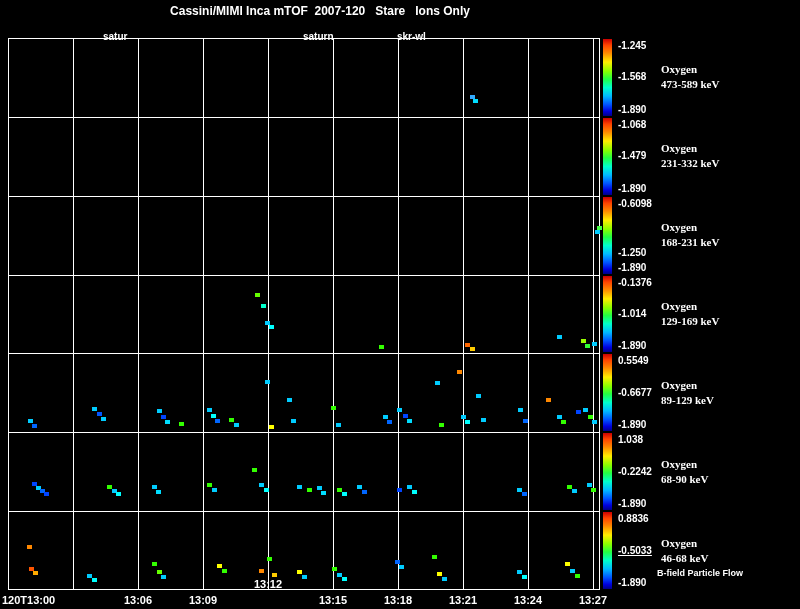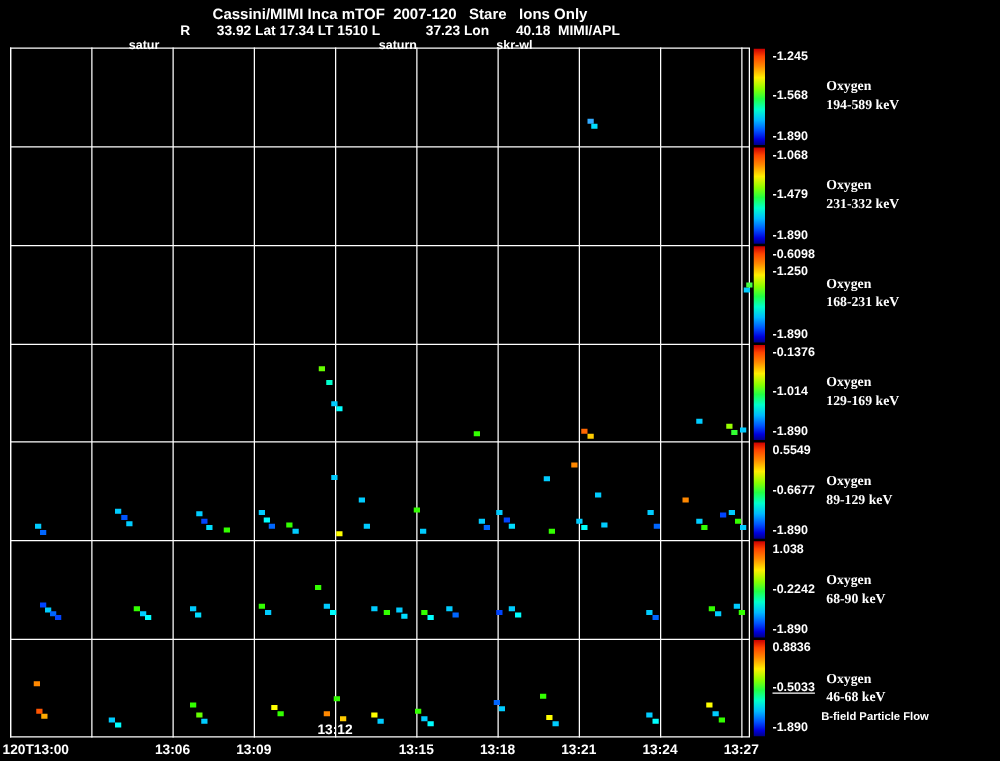--- a/index.html
+++ b/index.html
@@ -24,21 +24,20 @@
   .energy  { position:absolute; font-size:11px; line-height:15px; white-space:nowrap;font-family:Liberation Serif, serif; }
   .pt { position:absolute; width:5px; height:4px; }
   .annot { position:absolute; font-size:10px; white-space:nowrap; }
   .bfield { position:absolute; left:657px; top:568px; font-size:9px; white-space:nowrap; }
 </style>
 </head>
 <body>
 
 <div id="screen">
   <div class="title1">Cassini/MIMI Inca mTOF  2007-120   Stare   Ions Only</div>
-  <div class="title2">R       33.92 Lat 17.34 LT 1510 L            37.23 Lon       40.18  MIMI/APL</div>
   <div class="bfield">B-field Particle Flow</div>
 <div class="pborder" style="left: 8px; top: 38px; width: 592px; height: 552px;"></div>
     <div class="vline" style="left: 8px; top: 38px; height: 552px;"></div>
     <div class="xtick" style="top: 594px; left: 2px;">120T13:00</div>
     <div class="vline" style="left: 73px; top: 38px; height: 552px;"></div>
     <div class="xtick" style="top: 608px; left: 73px; transform: translateX(-50%);">13:03</div>
     <div class="vline" style="left: 138px; top: 38px; height: 552px;"></div>
     <div class="xtick" style="top: 594px; left: 138px; transform: translateX(-50%);">13:06</div>
     <div class="vline" style="left: 203px; top: 38px; height: 552px;"></div>
     <div class="xtick" style="top: 594px; left: 203px; transform: translateX(-50%);">13:09</div>
@@ -53,37 +52,37 @@
     <div class="vline" style="left: 528px; top: 38px; height: 552px;"></div>
     <div class="xtick" style="top: 594px; left: 528px; transform: translateX(-50%);">13:24</div>
     <div class="vline" style="left: 593px; top: 38px; height: 552px;"></div>
     <div class="xtick" style="top: 594px; left: 593px; transform: translateX(-50%);">13:27</div>
     <div class="cbar" style="left: 603px; top: 39px; width: 9px; height: 76.8571px;"></div>
     <div class="cblabel" style="left: 618px; top: 40px;">-1.245</div>
     <div class="cblabel" style="left: 618px; top: 71.4286px;">-1.568</div>
     <div class="cblabel" style="left: 618px; top: 103.857px;">-1.890</div>
     <div class="energy" style="left: 661px; top: 62.4286px;">
       <div>Oxygen</div>
-      <div>194-589 keV</div>
+      <div>473-589 keV</div>
     </div>
     <div class="pt" style="left: 470px; top: 95px; background: rgb(51, 170, 255);"></div>
     <div class="pt" style="left: 473px; top: 99px; background: rgb(0, 221, 255);"></div>
     <div class="hline" style="left: 8px; top: 116.857px; width: 592px;"></div>
     <div class="cbar" style="left: 603px; top: 117.857px; width: 9px; height: 76.8571px;"></div>
     <div class="cblabel" style="left: 618px; top: 118.857px;">-1.068</div>
     <div class="cblabel" style="left: 618px; top: 150.286px;">-1.479</div>
     <div class="cblabel" style="left: 618px; top: 182.714px;">-1.890</div>
     <div class="energy" style="left: 661px; top: 141.286px;">
       <div>Oxygen</div>
       <div>231-332 keV</div>
     </div>
     <div class="hline" style="left: 8px; top: 195.714px; width: 592px;"></div>
     <div class="cbar" style="left: 603px; top: 196.714px; width: 9px; height: 76.8571px;"></div>
     <div class="cblabel" style="left: 618px; top: 197.714px;">-0.6098</div>
-    <div class="cblabel" style="left: 618px; top: 212px;">-1.250</div>
+    <div class="cblabel" style="left: 618px; top: 247px;">-1.250</div>
     <div class="cblabel" style="left: 618px; top: 261.571px;">-1.890</div>
     <div class="energy" style="left: 661px; top: 220.143px;">
       <div>Oxygen</div>
       <div>168-231 keV</div>
     </div>
     <div class="pt" style="left: 595px; top: 230px; background: rgb(0, 204, 255);"></div>
     <div class="pt" style="left: 597px; top: 226px; background: rgb(68, 255, 68);"></div>
     <div class="hline" style="left: 8px; top: 274.571px; width: 592px;"></div>
     <div class="cbar" style="left: 603px; top: 275.571px; width: 9px; height: 76.8571px;"></div>
     <div class="cblabel" style="left: 618px; top: 276.571px;">-0.1376</div>

